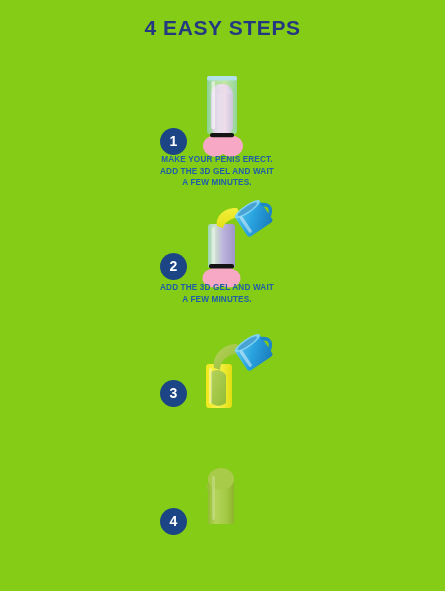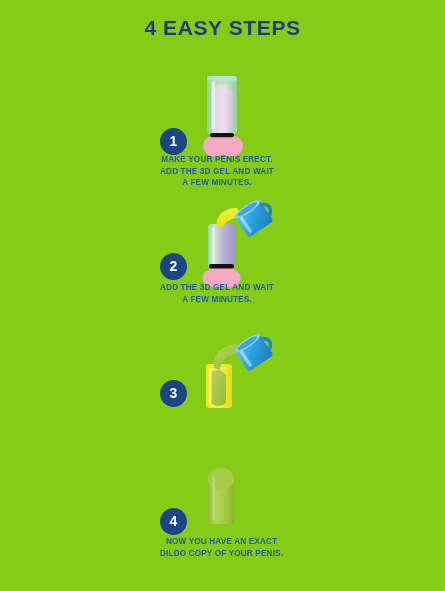--- a/index.html
+++ b/index.html
@@ -260,17 +260,15 @@
         <ellipse cx="35" cy="17" rx="13" ry="11" fill="#a8cb49"></ellipse>
 
         <path d="M22 22 q-3 3 0 6 z" fill="#9cc23c"></path>
 
         <rect x="26" y="14" width="3" height="44" rx="1.4" fill="#ffffff" opacity="0.22"></rect>
       </svg>
     </div>
 
     <div class="step-badge">4</div>
 
-    <div class="step-text">NOW YOU HAVE AN EXACT
-DILDO COPY OF YOUR PENIS.</div>
   </div>
 
 </div>
 
 </body></html>

